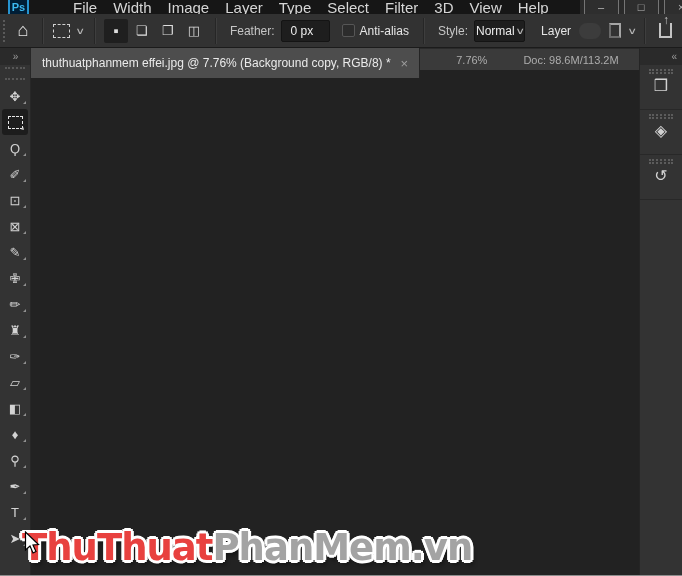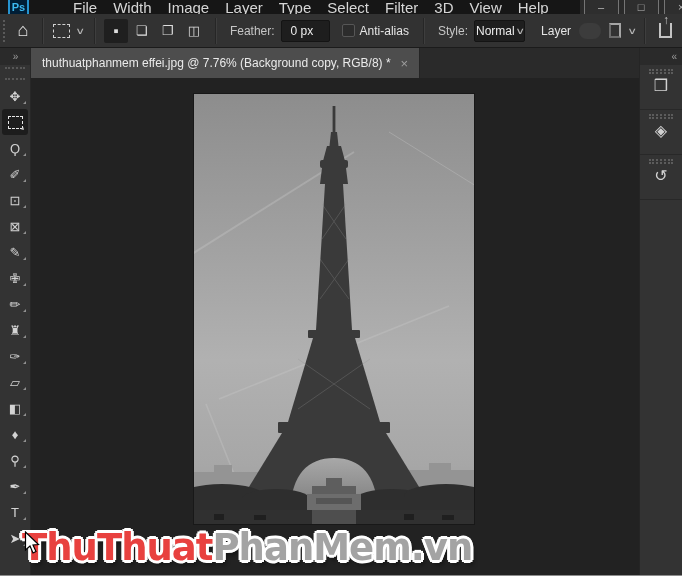--- a/index.html
+++ b/index.html
@@ -48,21 +48,21 @@
   
   .left-strip{width:30px;background:#333;border-right:1px solid #272727;display:flex;flex-direction:column;flex:0 0 auto;}
   .ls-head{height:17px;background:#2a2a2a;color:#9b9b9b;font-size:10px;display:flex;align-items:center;justify-content:center;letter-spacing:-1px;}
   .hgrip{height:9px;margin:2px 5px 3px 5px;border-top:2px dotted #575757;border-bottom:2px dotted #575757;}
   .tool{height:26px;display:flex;align-items:center;justify-content:center;color:#d3d3d3;font-size:13px;position:relative;flex:0 0 auto;}
   .tool::after{content:"";position:absolute;right:4px;bottom:5px;border-left:3px solid transparent;border-bottom:3px solid #909090;}
   .tool.selected{background:#1d1d1d;border-radius:3px;margin:0 2px;}
   .marq{width:13px;height:11px;border:1px dashed #e6e6e6;}
 
   
-  .center{flex:1;display:flex;flex-direction:column;min-width:0;}
+  .center{flex:1;display:flex;flex-direction:row;min-width:0;}
   .tabbar{height:30px;background:#2a2a2a;display:flex;align-items:stretch;flex:0 0 auto;}
   .tab{background:#4d4d4d;display:flex;align-items:center;gap:10px;padding:0 11px;font-size:12px;color:#eaeaea;
        border-right:1px solid #242424;max-width:430px;}
   .tab-close{color:#9e9e9e;font-size:13px;line-height:1;}
   .canvas{flex:1;position:relative;background:#222;overflow:hidden;min-height:0;}
   .photo{position:absolute;left:163px;top:16px;width:280px;height:430px;outline:1px solid #181818;}
   .statusbar{height:22px;background:#3a3a3a;border-top:1px solid #2a2a2a;display:flex;align-items:center;
              font-size:11px;color:#adadad;flex:0 0 auto;box-sizing:border-box;}
   .sb-zoom{margin-left:36px;}
   .sb-doc{margin-left:36px;}
@@ -288,20 +288,25 @@
           <rect x="118" y="416" width="44" height="14" fill="#4e4e4e"></rect>
           <g fill="#1f1f1f">
             <rect x="20" y="420" width="10" height="6"></rect>
             <rect x="60" y="421" width="12" height="5"></rect>
             <rect x="210" y="420" width="10" height="6"></rect>
             <rect x="248" y="421" width="12" height="5"></rect>
           </g>
         </svg>
       </div>
 
+      <div class="statusbar">
+        <span class="sb-zoom">7.76%</span>
+        <span class="sb-doc">Doc: 98.6M/113.2M</span>
+        <span class="sb-fly">›</span>
+      </div>
     </div>
 
     <div class="right-strip">
       <div class="rs-head">«</div>
       <div id="dock">
           <div class="dock-item">
             <span class="dgrip"></span>
             <span class="dock-glyph">❒</span>
           </div>
           <div class="dock-item">

